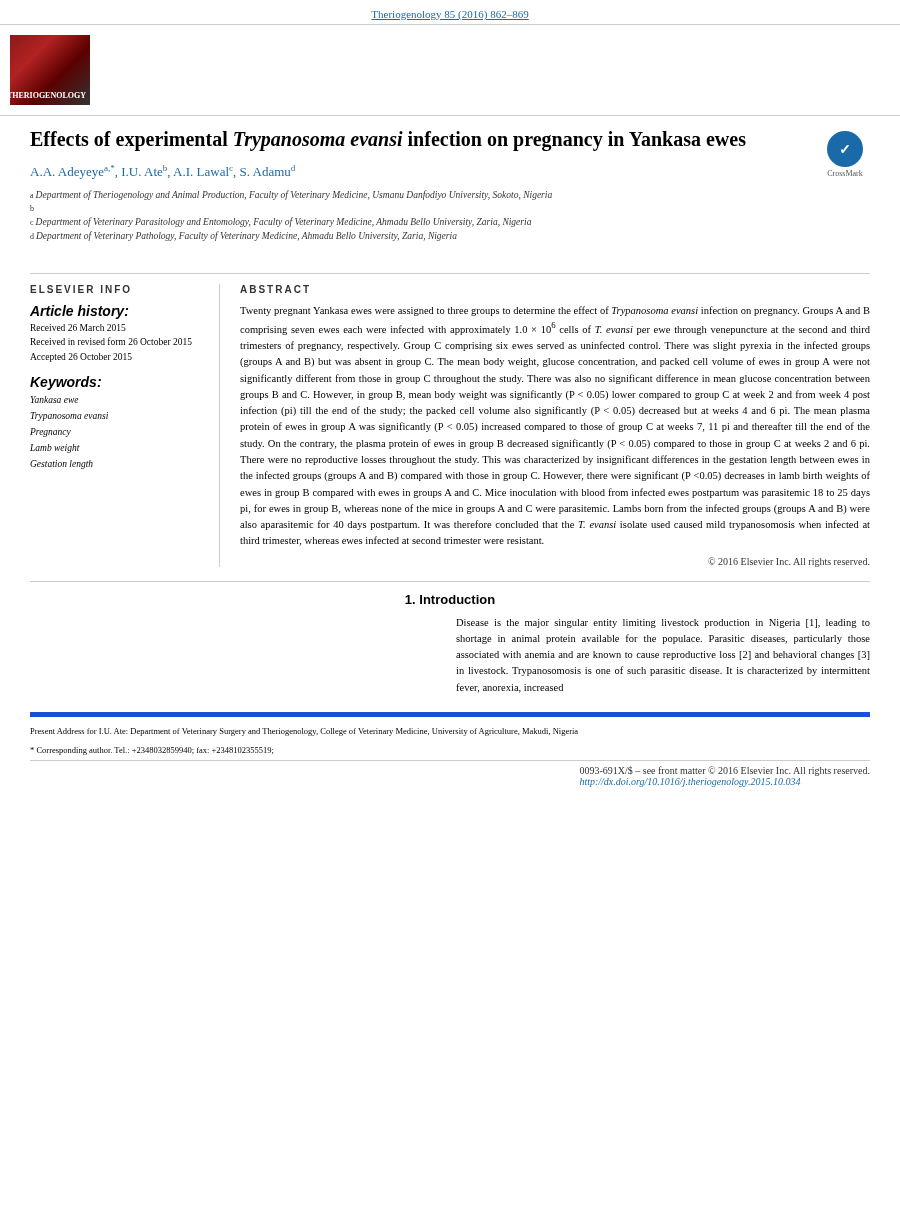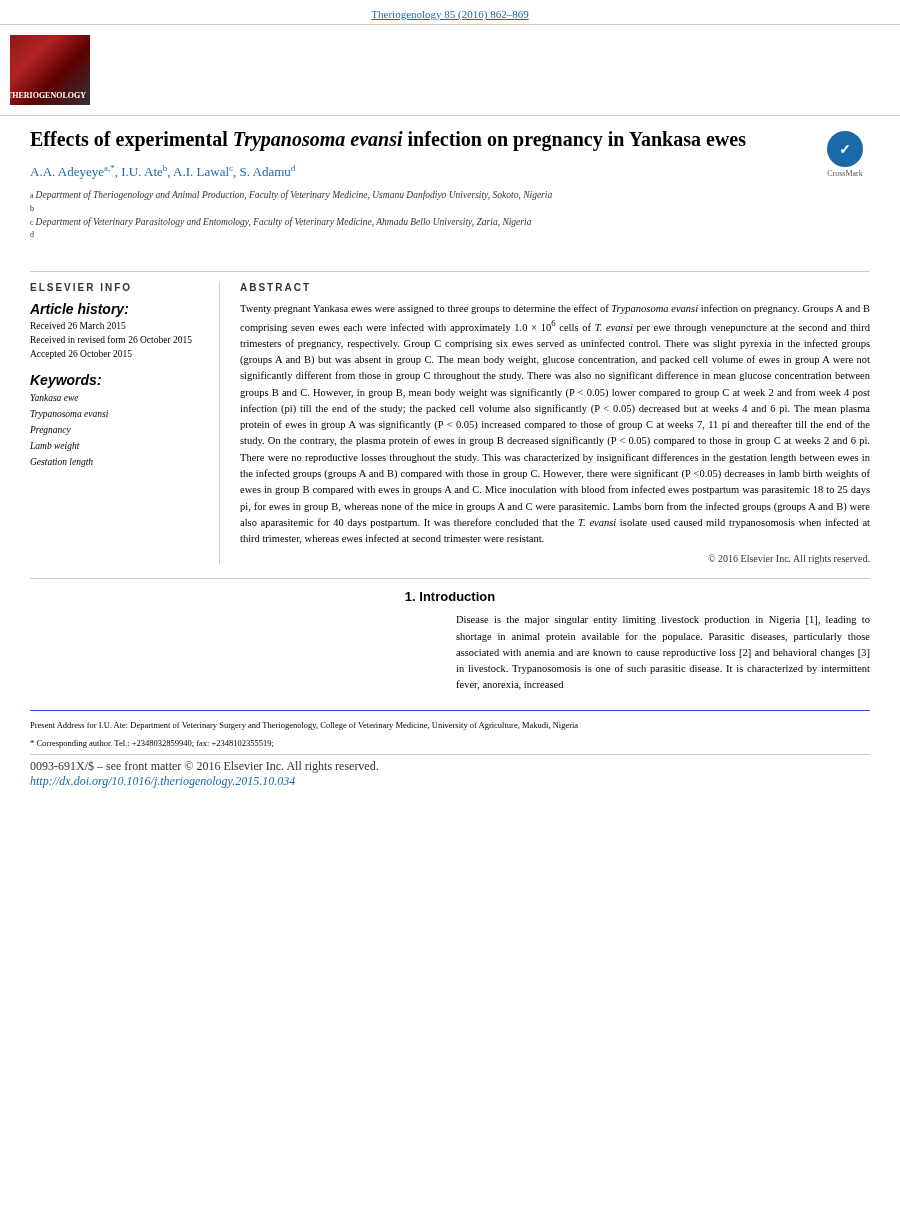--- a/index.html
+++ b/index.html
@@ -328,21 +328,21 @@
 
     .intro-text {
       font-size: 10.5px;
       line-height: 1.55;
       color: #000;
       text-align: justify;
     }
 
     
     .footnotes-section {
-      border-top: 1px solid #1d4ed8;
+      border-top: 5px solid #1d4ed8;
       margin-top: 16px;
       padding-top: 8px;
       font-size: 8.5px;
       line-height: 1.5;
       color: #000;
     }
 
     .footnote-present {
       margin-bottom: 6px;
     }
@@ -352,26 +352,26 @@
     }
 
     .footnote-email {
       color: #1a6aaa;
       font-style: italic;
     }
 
     
     .bottom-bar {
       margin-top: 2px;
-      font-size: 12px;
+      font-size: 10px;
       color: #555;
       border-top: 1px solid #ccc;
       padding-top: 4px;
       display: flex;
-      justify-content: flex-start;
+      justify-content: flex-end;
     }
 
     .bottom-left {
       color: #333;
     }
 
     .bottom-doi {
       color: #1a6aaa;
       font-style: italic;
     }
@@ -416,20 +416,21 @@
         </div>
         <div class="affil-line">
           <span class="affil-sup">b</span>
         </div>
         <div class="affil-line">
           <span class="affil-sup">c</span>
           <span>Department of Veterinary Parasitology and Entomology, Faculty of Veterinary Medicine, Ahmadu Bello University, Zaria, Nigeria</span>
         </div>
         <div class="affil-line">
           <span class="affil-sup">d</span>
+          <span>Department of Veterinary Pathology, Faculty of Veterinary Medicine, Ahmadu Bello University, Zaria, Nigeria</span>
         </div>
       </div>
     </div>
 
     <div class="crossmark">
       <div class="crossmark-icon">
         <svg width="24" height="24" viewBox="0 0 24 24">
           <circle cx="12" cy="12" r="11" fill="#1a6aaa"></circle>
           <text x="12" y="17" text-anchor="middle" font-size="14" fill="white" font-weight="bold">✓</text>
         </svg>

